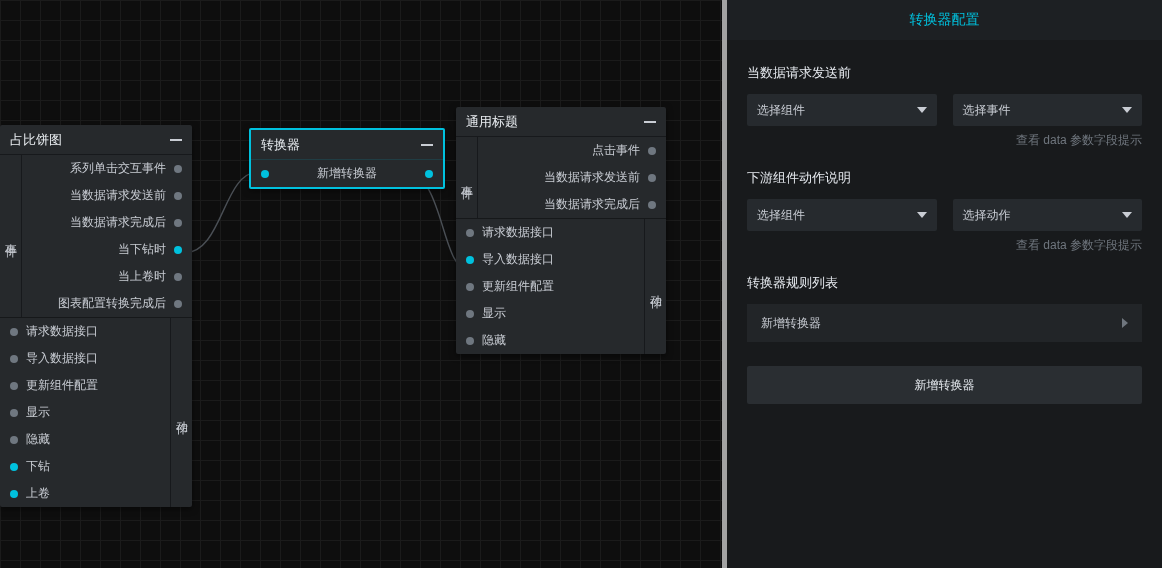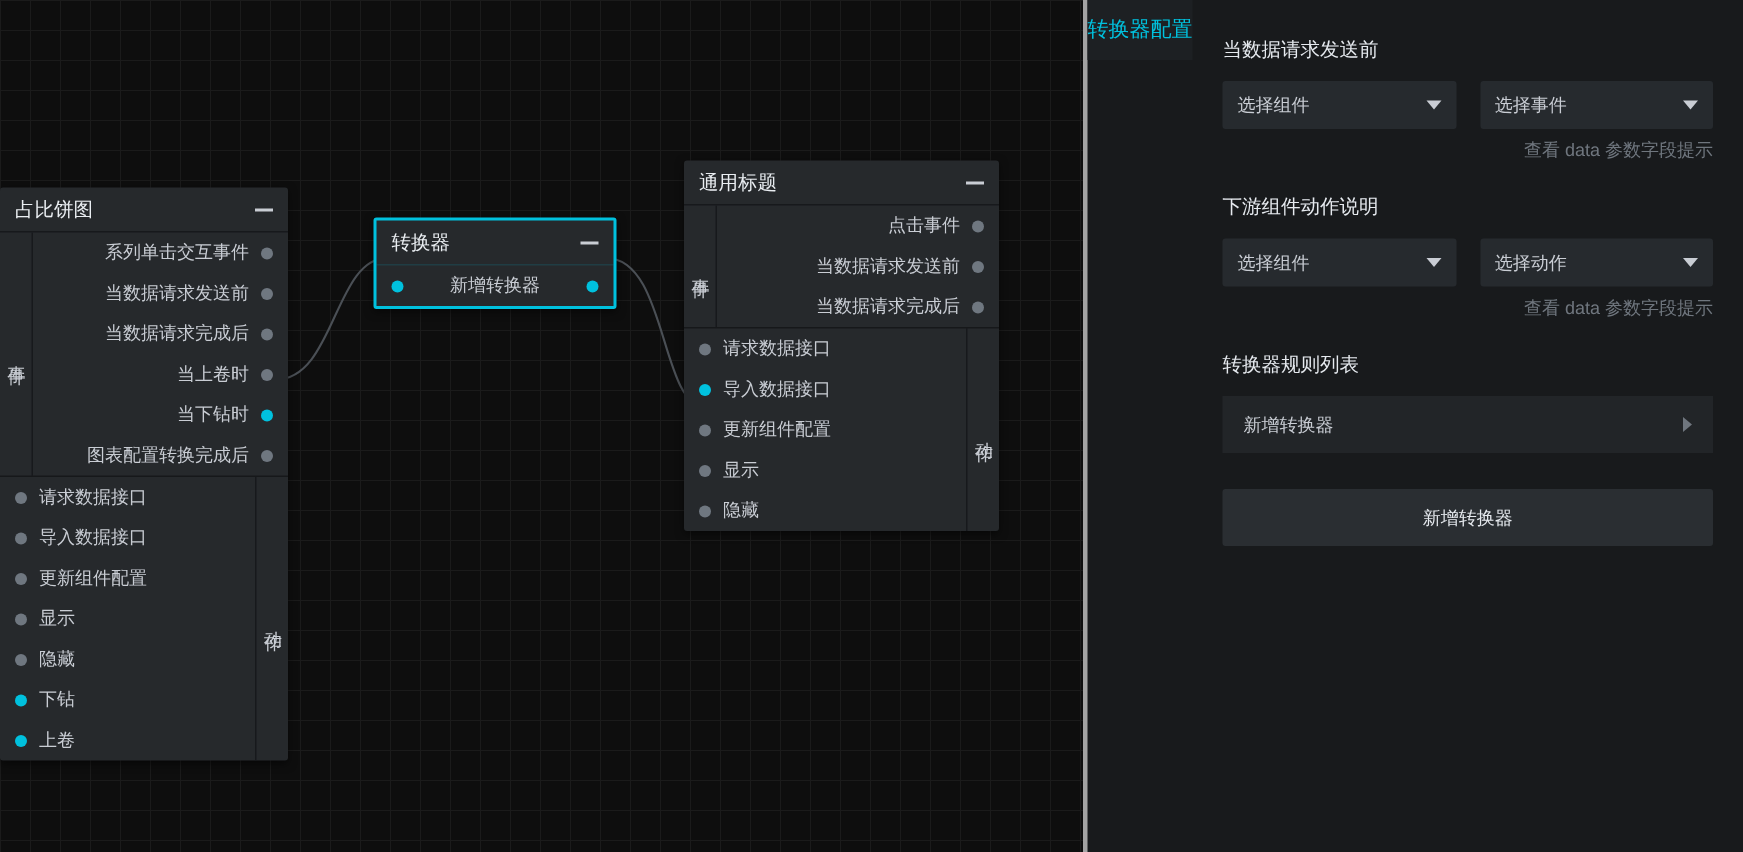--- a/index.html
+++ b/index.html
@@ -53,21 +53,21 @@
   .port-row.left  .dot { margin-right:8px; }
   .port-row.right .dot { margin-left:8px; order:2; }
   .port-row.right .lbl { order:1; }
   .hr { height:1px; background:#000; opacity:.4; }
 
   
   .conv-body .row { display:flex; align-items:center; justify-content:space-between; height:27px; padding:0 10px; }
   .conv-body .row .dot { width:8px;height:8px;border-radius:50%;background:#00c1de; }
 
   
-  .panel { width:440px; height:100%; background:#181a1c; border-left:3px solid #a3a3a3; display:flex; flex-direction:row; }
+  .panel { width:440px; height:100%; background:#181a1c; border-left:5px solid #a3a3a3; display:flex; flex-direction:column; }
   .panel-title {
     height:40px; display:flex; align-items:center; justify-content:center;
     color:#00c1de; font-size:14px; background:#1d2023;
   }
   .panel-body { flex:1; overflow:auto; padding:18px 20px; }
   .group-title { color:#e6eaef; font-size:13px; margin:6px 0 12px; }
   .row2 { display:flex; gap:16px; margin-bottom:6px; }
   .select {
     flex:1; height:30px; background:#262a2e; border-radius:2px;
     display:flex; align-items:center; justify-content:space-between;
@@ -117,28 +117,28 @@
           </div>
         <div class="port-row right">
             <span class="lbl">当数据请求发送前</span>
             <span class="dot"></span>
           </div>
         <div class="port-row right">
             <span class="lbl">当数据请求完成后</span>
             <span class="dot"></span>
           </div>
         <div class="port-row right">
+            <span class="lbl">当下钻时</span>
+            <span class="dot active"></span>
+          </div>
+        <div class="port-row right">
             <span class="lbl">当上卷时</span>
             <span class="dot"></span>
           </div>
         <div class="port-row right">
-            <span class="lbl">当下钻时</span>
-            <span class="dot active"></span>
-          </div>
-        <div class="port-row right">
             <span class="lbl">图表配置转换完成后</span>
             <span class="dot"></span>
           </div>
       </div>
     </div>
     <div class="hr"></div>
     <div class="section-wrap">
       <div class="ports actions">
         <div class="port-row left">
             <span class="dot"></span>
@@ -166,21 +166,21 @@
           </div>
         <div class="port-row left">
             <span class="dot active"></span>
             <span class="lbl">上卷</span>
           </div>
       </div>
       <div class="vlabel">动作</div>
     </div>
   </div>
 
-  <div class="node selected" style="left:249px; top:128px; width:162px;margin-top:17px;">
+  <div class="node selected" style="left:249px; top:128px; width:196px;">
     <div class="titlebar">
       <span>转换器</span>
       <span class="min"></span>
     </div>
     <div class="conv-body">
       <div class="row">
         <span class="dot"></span>
         <span>新增转换器</span>
         <span class="dot"></span>
       </div>

